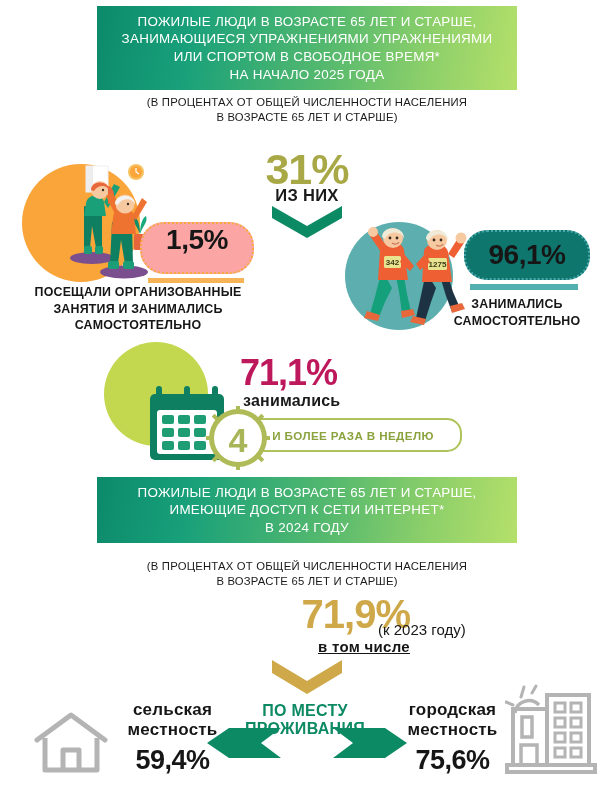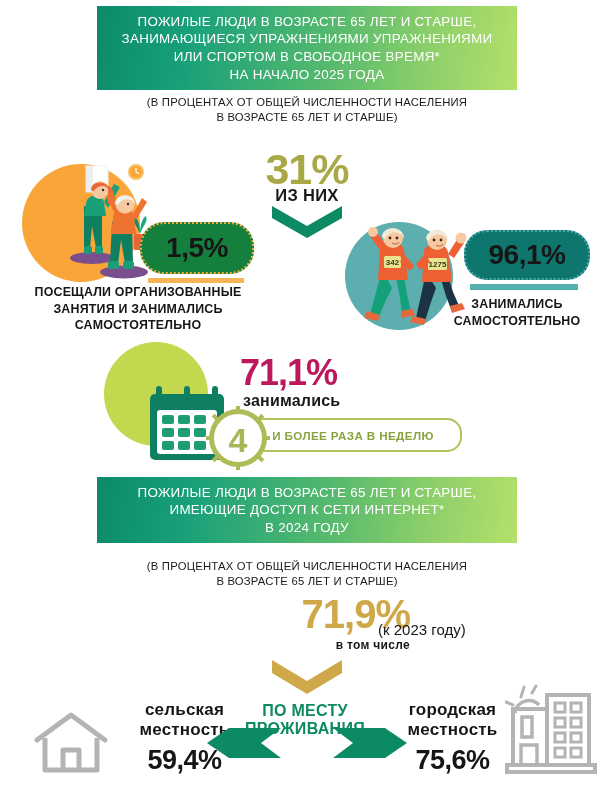--- a/index.html
+++ b/index.html
@@ -43,23 +43,23 @@
 
   
   #circle-orange{
     position:absolute;left:22px;top:164px;width:118px;height:118px;border-radius:50%;
     background:#f9a53a;
   }
   #ill-left{position:absolute;left:50px;top:160px;width:110px;height:130px;}
   #badge15{
     position:absolute;left:140px;top:222px;width:110px;height:48px;
     border:2.5px dotted #f3a93c;border-radius:24px;
-    display:flex;align-items:center;justify-content:center;
+    display:flex;justify-content:center;
     font-size:28px;font-weight:bold;color:#161616;letter-spacing:-.5px;
-    background:#15803d;
+    background:#fca5a5;
   }
   #rule-orange{position:absolute;left:148px;top:278px;width:96px;height:5px;background:#f5b košen;}
   #rule-orange{background:#f7b456;}
   #cap-left{
     position:absolute;left:12px;top:284px;width:252px;text-align:center;
     font-size:12.4px;line-height:16.5px;font-weight:bold;color:#161616;letter-spacing:.2px;
   }
 
   
   #circle-teal{
@@ -91,30 +91,30 @@
   #pill4{
     position:absolute;left:244px;top:418px;width:214px;height:30px;
     border:2px solid #aec45a;border-radius:15px;background:#fff;
     display:flex;align-items:center;justify-content:center;
     font-size:11.6px;font-weight:bold;color:#8ba33f;letter-spacing:.4px;
   }
   #seal4{position:absolute;left:206px;top:406px;width:64px;height:64px;}
 
   
   #pct719{position:absolute;left:0;top:594px;width:410px;text-align:right;font-size:40px;font-weight:bold;color:#cfa84a;line-height:1;letter-spacing:-1px;}
-  #vtom{position:absolute;left:0;top:638px;width:410px;text-align:right;font-size:12px;font-weight:bold;color:#161616;letter-spacing:.3px;}
+  #vtom{position:absolute;left:0;top:638px;width:410px;text-align:right;font-size:15px;font-weight:bold;color:#161616;letter-spacing:.3px;text-decoration:underline;}
   #plus10{position:absolute;left:383px;top:592px;font-size:24px;font-weight:bold;color:#ef3c4e;letter-spacing:-.3px;}
   #plus10 .small{font-size:16px;}
   #k2023{position:absolute;left:378px;top:621px;font-size:15px;color:#161616;}
 
   
   #house{position:absolute;left:33px;top:710px;width:76px;height:64px;}
   #building{position:absolute;left:505px;top:683px;width:92px;height:92px;}
   .locblock{position:absolute;text-align:center;}
-  #loc-rural{left:112px;top:700px;width:145px;}
+  #loc-rural{left:100px;top:700px;width:145px;}
   #loc-urban{left:380px;top:700px;width:145px;}
   .loc-name{font-size:17px;font-weight:bold;color:#161616;line-height:20px;letter-spacing:.2px;}
   .loc-val{font-size:27px;font-weight:bold;color:#161616;line-height:30px;letter-spacing:-.5px;margin-top:5px;}
   #bylabel{
     position:absolute;left:185px;top:702px;width:200px;text-align:center;
     font-size:16px;font-weight:bold;color:#0d8a63;letter-spacing:.3px;padding-left:20px;
   }
   #arr-left{position:absolute;left:205px;top:726px;}
   #arr-right{position:absolute;left:333px;top:726px;}
 </style>

